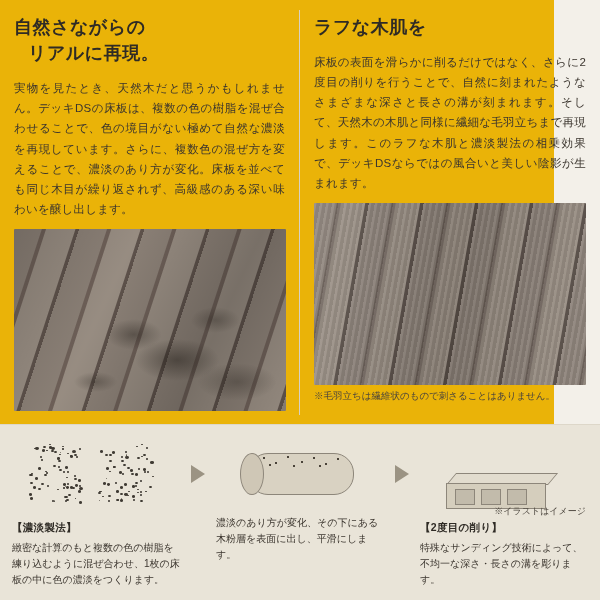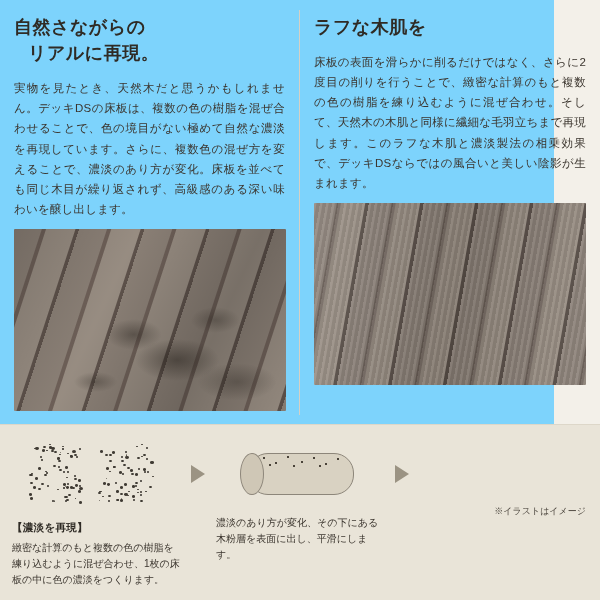--- a/index.html
+++ b/index.html
@@ -11,21 +11,21 @@
     height: 600px;
     background: #f3f0e9;
     font-family: "Liberation Sans", sans-serif;
     color: #3a342d;
     overflow: hidden;
   }
   .page {
     position: relative;
     width: 554px;
     height: 600px;
-    background: #7dd3fc;
+    background: #eab308;
     box-sizing: border-box;
   }
   
   .columns {
     display: flex;
     width: 600px;
     box-sizing: border-box;
     padding: 10px 0 0 0;
   }
   .col {
@@ -277,22 +277,23 @@
         <span class="l2">リアルに再現。</span>
       </h2>
       <p class="body-text">実物を見たとき、天然木だと思うかもしれません。デッキDSの床板は、複数の色の樹脂を混ぜ合わせることで、色の境目がない極めて自然な濃淡を再現しています。さらに、複数色の混ぜ方を変えることで、濃淡のあり方が変化。床板を並べても同じ木目が繰り返されず、高級感のある深い味わいを醸し出します。</p>
       <div class="photo left-photo"></div>
     </div>
 
     <div class="col right">
       <h2 class="heading">
         <span>ラフな木肌を</span>
       </h2>
-      <p class="body-text">床板の表面を滑らかに削るだけではなく、さらに2度目の削りを行うことで、緻密な計算のもと複数の色の樹脂を練り込むように混ぜ合わせ。そして、天然木の木肌と同様に繊細な毛羽立ちまで再現します。このラフな木肌と濃淡製法の相乗効果で、デッキDSならではの風合いと美しい陰影が生まれます。</p>
+      <p class="body-text">床板の表面を滑らかに削るだけではなく、さらに2度目の削りを行うことで、自然に刻まれたようなさまざまな深さと長さの溝が刻まれます。そして、天然木の木肌と同様に繊細な毛羽立ちまで再現します。このラフな木肌と濃淡製法の相乗効果で、デッキDSならではの風合いと美しい陰影が生まれます。</p>
       <div class="photo right-photo"></div>
+      <p class="note">※毛羽立ちは繊維状のもので刺さることはありません。</p>
     </div>
 
   </div>
 
   <div class="process">
     <div class="steps">
 
       <div class="step">
         <div class="fig">
           <div class="speckle a" id="spk-a">
@@ -433,21 +434,21 @@
               <span style="width: 2.4px; height: 1.9px; left: 34.8px; top: 56.3px;"></span>
               <span style="width: 2px; height: 1.6px; left: 29.3px; top: 51.9px;"></span>
               <span style="width: 2.2px; height: 1.8px; left: 47.7px; top: 3.9px;"></span>
               <span style="width: 1.9px; height: 1.5px; left: 4.4px; top: 52.5px;"></span>
               <span style="width: 1.8px; height: 1.4px; left: 30px; top: 47.7px;"></span>
               <span style="width: 2.9px; height: 2.3px; left: 39px; top: 13.8px;"></span>
               <span style="width: 1.8px; height: 1.4px; left: 53.9px; top: 32.9px;"></span>
               <span style="width: 1.5px; height: 1.2px; left: 43.1px; top: 13.3px;"></span>
             </div>
         </div>
-        <div class="step-title">【濃淡を再現】</div>
+        <div class="step-title">【濃淡製法】</div>
         <div class="step-text">緻密な計算のもと複数の色の樹脂を練り込むように混ぜ合わせ、1枚の床板の中に色の濃淡をつくります。</div>
       </div>
 
       <div class="arrow-cell">
         <div class="arrow"></div>
       </div>
 
       <div class="step">
         <div class="fig">
           <div class="log">
@@ -456,18 +457,32 @@
             <div class="rough"></div>
           </div>
         </div>
         <div class="step-text">濃淡のあり方が変化、その下にある木粉層を表面に出し、平滑にします。</div>
       </div>
 
       <div class="arrow-cell">
         <div class="arrow"></div>
       </div>
 
+      <div class="step">
+        <div class="fig">
+          <div class="board">
+            <div class="top"></div>
+            <div class="front">
+              <i></i>
+              <i></i>
+              <i></i>
+            </div>
+          </div>
+        </div>
+        <div class="step-title">【2度目の削り】</div>
+        <div class="step-text">特殊なサンディング技術によって、不均一な深さ・長さの溝を彫ります。</div>
+      </div>
 
     </div>
     <div class="illust-note">※イラストはイメージ</div>
   </div>
 
 </div>
 
 </body></html>

